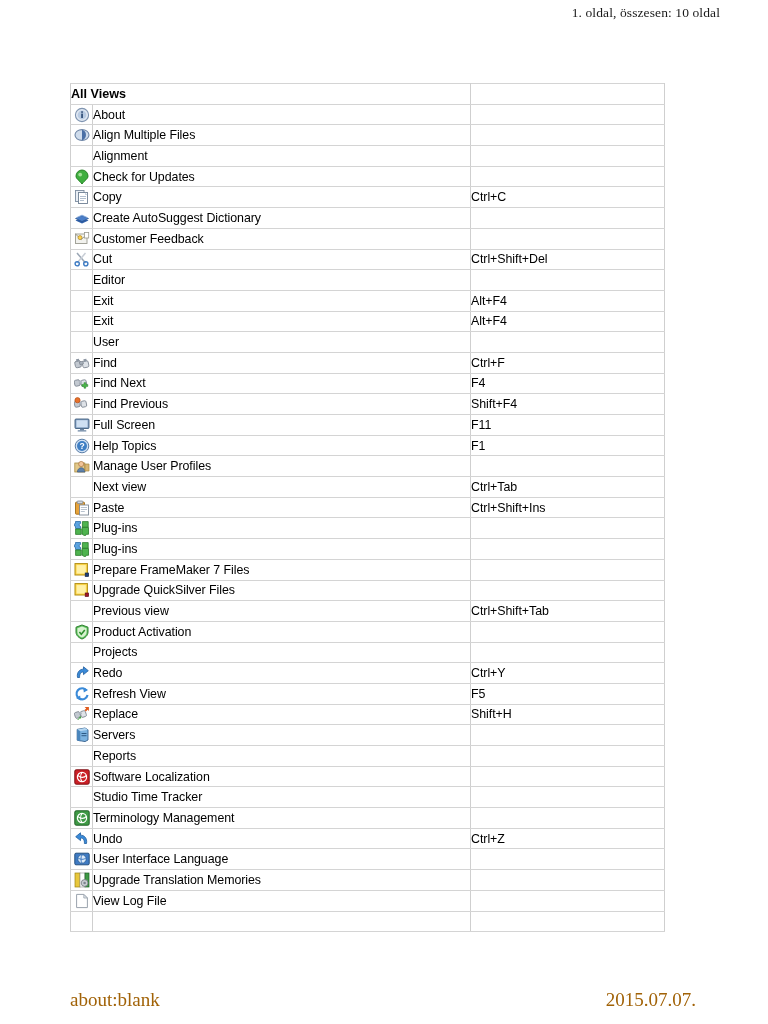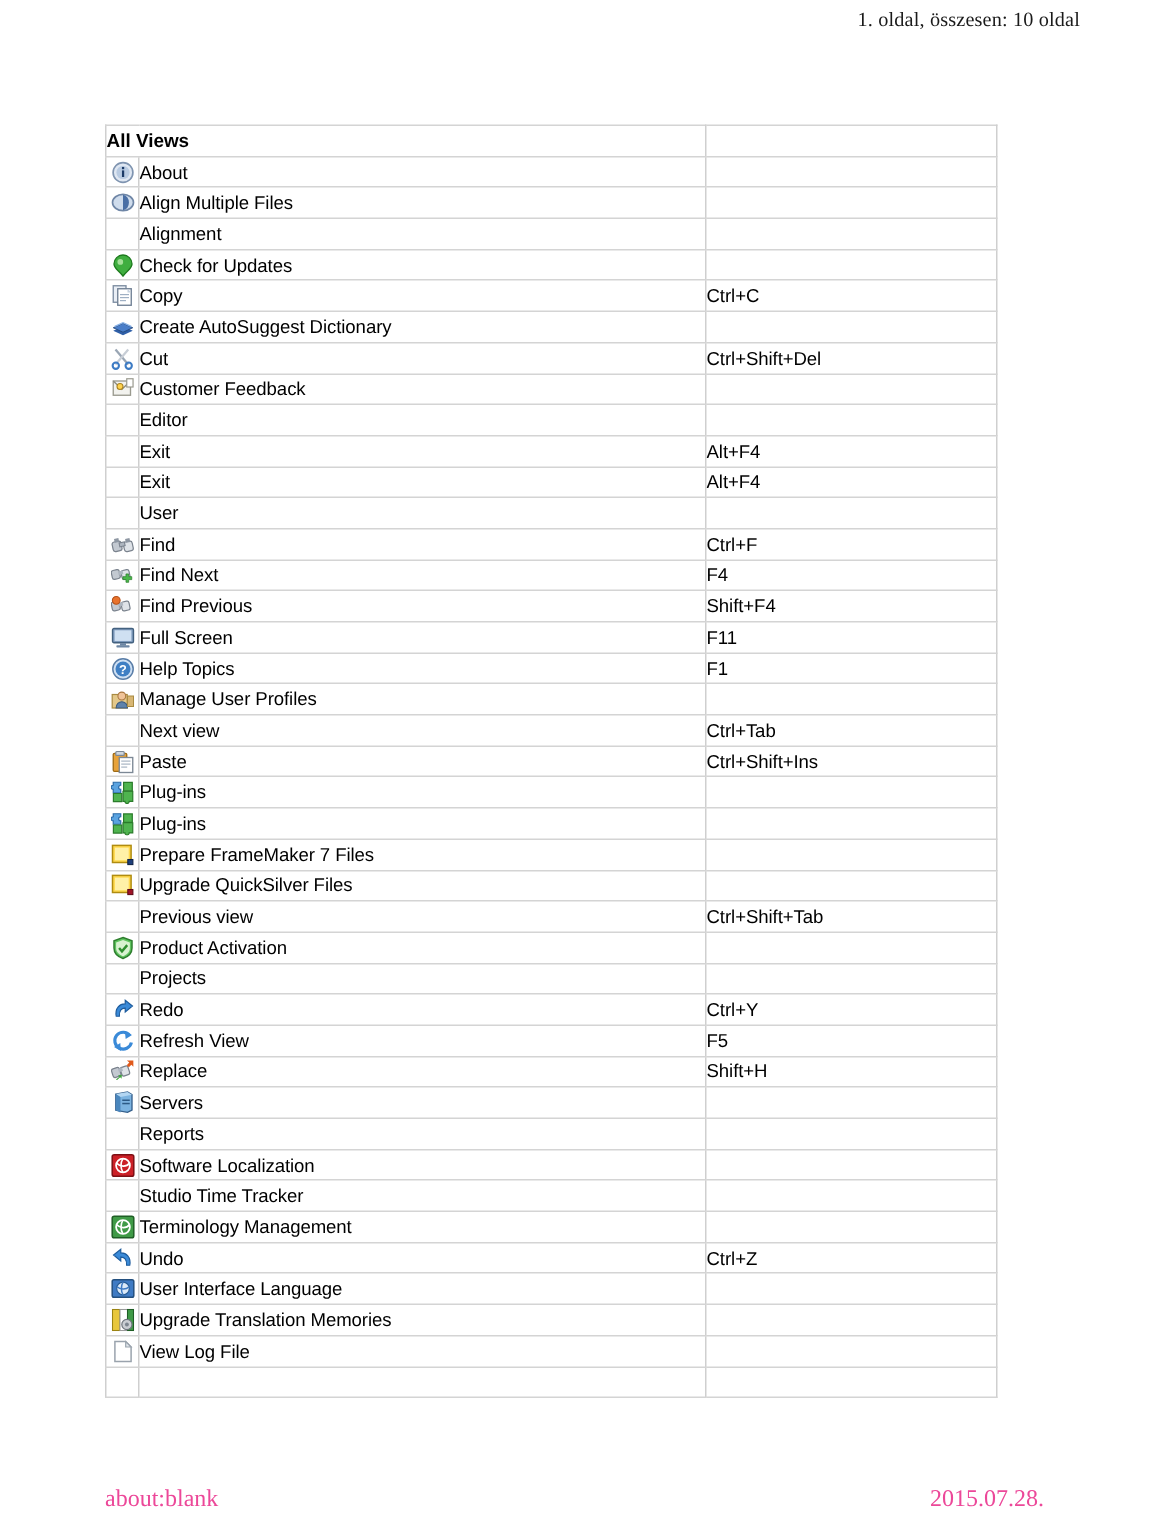--- a/index.html
+++ b/index.html
@@ -34,22 +34,22 @@
   
   .print-footer {
     position: absolute;
     left: 0; right: 0; bottom: 14px;
     height: 20px;
     display: flex;
     align-items: center;
     justify-content: space-between;
     padding: 0 72px 0 70px;
     font-family: "Liberation Serif", serif;
-    font-size: 16px;
-    color: #ec4899;
+    font-size: 19px;
+    color: #a16207;
   }
 
   
   .table-wrap {
     position: absolute;
     left: 70px;
     top: 62px;
     width: 594px;
     margin-top: 21px;
   }
@@ -184,37 +184,37 @@
           <td class="icon-cell"><span class="ic"><svg width="16" height="16" viewBox="0 0 16 16">
                 <path d="M1.5 10.5 L8 7.5 L14.5 10.5 L8 13.5 Z" fill="#2f5fa8"></path>
                 <path d="M1.5 8.5 L8 5.5 L14.5 8.5 L8 11.5 Z" fill="#4a7ec9" stroke="#24497f" stroke-width="0.6"></path>
                 <path d="M2.5 7.6 L8 5.1 L13.5 7.6" fill="none" stroke="#8ab3e8" stroke-width="0.8"></path>
               </svg></span></td>
           <td class="name-cell">Create AutoSuggest Dictionary</td>
           <td class="short-cell"></td>
         </tr>
         <tr>
           <td class="icon-cell"><span class="ic"><svg width="16" height="16" viewBox="0 0 16 16">
+                <rect x="1.5" y="3" width="11.5" height="9.5" fill="#f2f2ee" stroke="#9a9a8f" stroke-width="0.9"></rect>
+                <path d="M1.5 3 L7.25 8.5 L13 3" fill="none" stroke="#8d8d82" stroke-width="0.9"></path>
+                <circle cx="6" cy="6.6" r="2" fill="#ffd24d" stroke="#a8821f" stroke-width="0.7"></circle>
+                <rect x="10.5" y="1.5" width="4.2" height="5.5" fill="#ffffff" stroke="#9a9a8f" stroke-width="0.8"></rect>
+              </svg></span></td>
+          <td class="name-cell">Customer Feedback</td>
+          <td class="short-cell"></td>
+        </tr>
+        <tr>
+          <td class="icon-cell"><span class="ic"><svg width="16" height="16" viewBox="0 0 16 16">
                 <path d="M3 2 L11.5 12" stroke="#9aa6b4" stroke-width="1.5" fill="none"></path>
                 <path d="M11.5 2 L3 12" stroke="#c8ced6" stroke-width="1.5" fill="none"></path>
                 <circle cx="3.2" cy="12.8" r="2.1" fill="none" stroke="#3d7bc4" stroke-width="1.4"></circle>
                 <circle cx="11.8" cy="12.8" r="2.1" fill="none" stroke="#3d7bc4" stroke-width="1.4"></circle>
               </svg></span></td>
           <td class="name-cell">Cut</td>
           <td class="short-cell">Ctrl+Shift+Del</td>
-        </tr>
-        <tr>
-          <td class="icon-cell"><span class="ic"><svg width="16" height="16" viewBox="0 0 16 16">
-                <rect x="1.5" y="3" width="11.5" height="9.5" fill="#f2f2ee" stroke="#9a9a8f" stroke-width="0.9"></rect>
-                <path d="M1.5 3 L7.25 8.5 L13 3" fill="none" stroke="#8d8d82" stroke-width="0.9"></path>
-                <circle cx="6" cy="6.6" r="2" fill="#ffd24d" stroke="#a8821f" stroke-width="0.7"></circle>
-                <rect x="10.5" y="1.5" width="4.2" height="5.5" fill="#ffffff" stroke="#9a9a8f" stroke-width="0.8"></rect>
-              </svg></span></td>
-          <td class="name-cell">Customer Feedback</td>
-          <td class="short-cell"></td>
         </tr>
         <tr>
           <td class="icon-cell"><span class="ic empty"></span></td>
           <td class="name-cell">Editor</td>
           <td class="short-cell"></td>
         </tr>
         <tr>
           <td class="icon-cell"><span class="ic empty"></span></td>
           <td class="name-cell">Exit</td>
           <td class="short-cell">Alt+F4</td>
@@ -472,14 +472,14 @@
           <td class="icon-cell"><span class="ic empty"></span></td>
           <td class="name-cell"></td>
           <td class="short-cell"></td>
         </tr>
       </tbody>
   </table>
 </div>
 
 <div class="print-footer">
   <span>about:blank</span>
-  <span>2015.07.28.</span>
+  <span>2015.07.07.</span>
 </div>
 
 </body></html>

